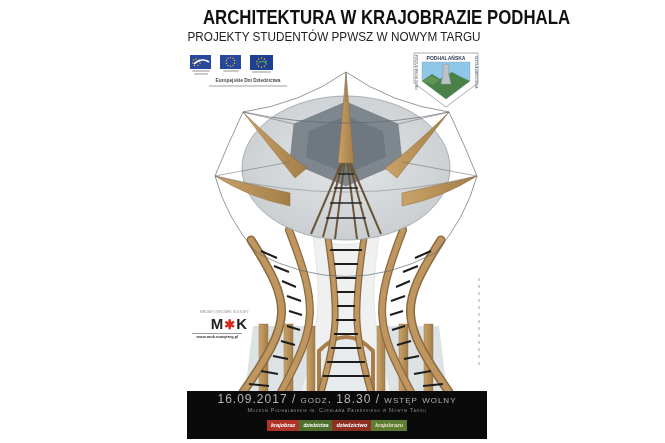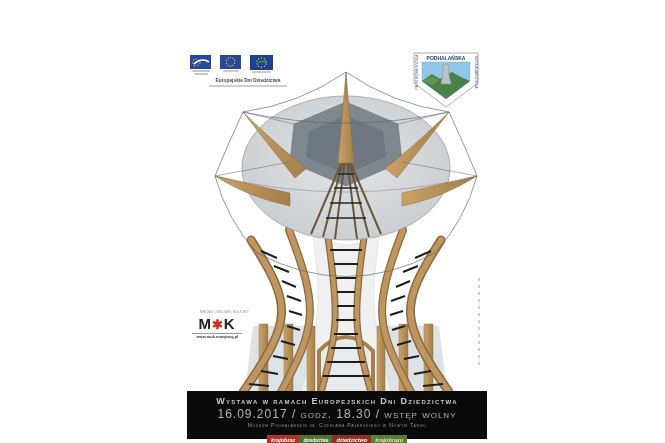--- a/index.html
+++ b/index.html
@@ -19,21 +19,21 @@
   .edd-cap .t{font-size:6px;font-weight:bold;color:#4a4a4a;transform:scale(.8);transform-origin:center top;white-space:nowrap;}
   .edd-cap .sub{margin:1px auto 0;width:78px;height:2px;background:#cfcfcf;}
   
   .crest{position:absolute;left:413px;top:52px;z-index:4;}
   
   .tower{position:absolute;left:195px;top:68px;z-index:1;}
   
   .vcredit{position:absolute;left:478px;top:278px;width:2px;height:88px;z-index:2;opacity:.8;
            background:repeating-linear-gradient(180deg,#c6c6c6 0 3px,transparent 3px 7px);}
   
-  .mok{position:absolute;left:186px;top:310px;width:62px;text-align:center;z-index:4;background:transparent;}
+  .mok{position:absolute;left:186px;top:310px;width:62px;text-align:right;z-index:4;background:transparent;}
   .mok .cap{font-size:6px;color:#8a8a8a;letter-spacing:.2px;transform:scale(.55);transform-origin:center top;white-space:nowrap;}
   .mok .word{font-size:15px;font-weight:bold;color:#232323;line-height:15px;letter-spacing:1px;}
   .mok .gear{color:#d42b1f;font-size:13px;}
   .mok .rule{height:1px;background:#999;margin:1px 6px;}
   .mok .url{font-size:6px;font-weight:bold;color:#333;transform:scale(.66);transform-origin:center top;white-space:nowrap;}
   .mp{position:absolute;left:193px;top:344px;width:48px;text-align:center;z-index:4;}
   .mp .cap{font-size:6px;color:#777;transform:scale(.45);transform-origin:center top;white-space:nowrap;}
   
   .banner{position:absolute;left:187px;top:391px;width:300px;height:48px;background:#0a0a0a;
           z-index:5;text-align:center;color:#c9c9c9;}
@@ -48,20 +48,24 @@
   .strip .seg:nth-child(1){background:#b0332a;}
   .strip .seg:nth-child(2){background:#4f6f2f;font-size:4.5px;}
   .strip .seg:nth-child(3){background:#8e2f24;}
   .strip .seg:nth-child(4){background:#5d7d33;color:#eadfc8;}
 </style>
 </head>
 <body>
 
 <div class="page">
 
+  <div class="head">
+    <div class="title">ARCHITEKTURA W KRAJOBRAZIE PODHALA</div>
+    <div class="subtitle">PROJEKTY STUDENTÓW PPWSZ W NOWYM TARGU</div>
+  </div>
 
   <div class="eu-row">
     <div class="eu-item">
       <svg width="21" height="14">
         <rect width="21" height="14" fill="#27489c"></rect>
         <g fill="#f5c518">
           <circle cx="6" cy="4" r=".7"></circle>
             <circle cx="9" cy="5" r=".7"></circle>
             <circle cx="10" cy="8" r=".7"></circle>
           <circle cx="8" cy="10.5" r=".7"></circle>
@@ -214,21 +218,20 @@
 
   <div class="mok">
     <div class="cap">MIEJSKI OŚRODEK KULTURY</div>
     <div class="word"><span>M</span><span class="gear">✱</span><span>K</span></div>
     <div class="rule"></div>
     <div class="url">www.mok.nowytarg.pl</div>
   </div>
 
 
   <div class="banner">
-    <div class="l1">Wystawa w ramach Europejskich Dni Dziedzictwa</div>
     <div class="l2">16.09.2017 / godz. 18.30 / wstęp wolny</div>
     <div class="l3">Muzeum Podhalańskie im. Czesława Pajerskiego w Nowym Targu</div>
     <div class="strip">
       <span class="seg">krajobraz</span>
       <span class="seg">dziedzictwa</span>
       <span class="seg">dziedzictwo</span>
       <span class="seg">krajobrazu</span>
     </div>
   </div>
 

